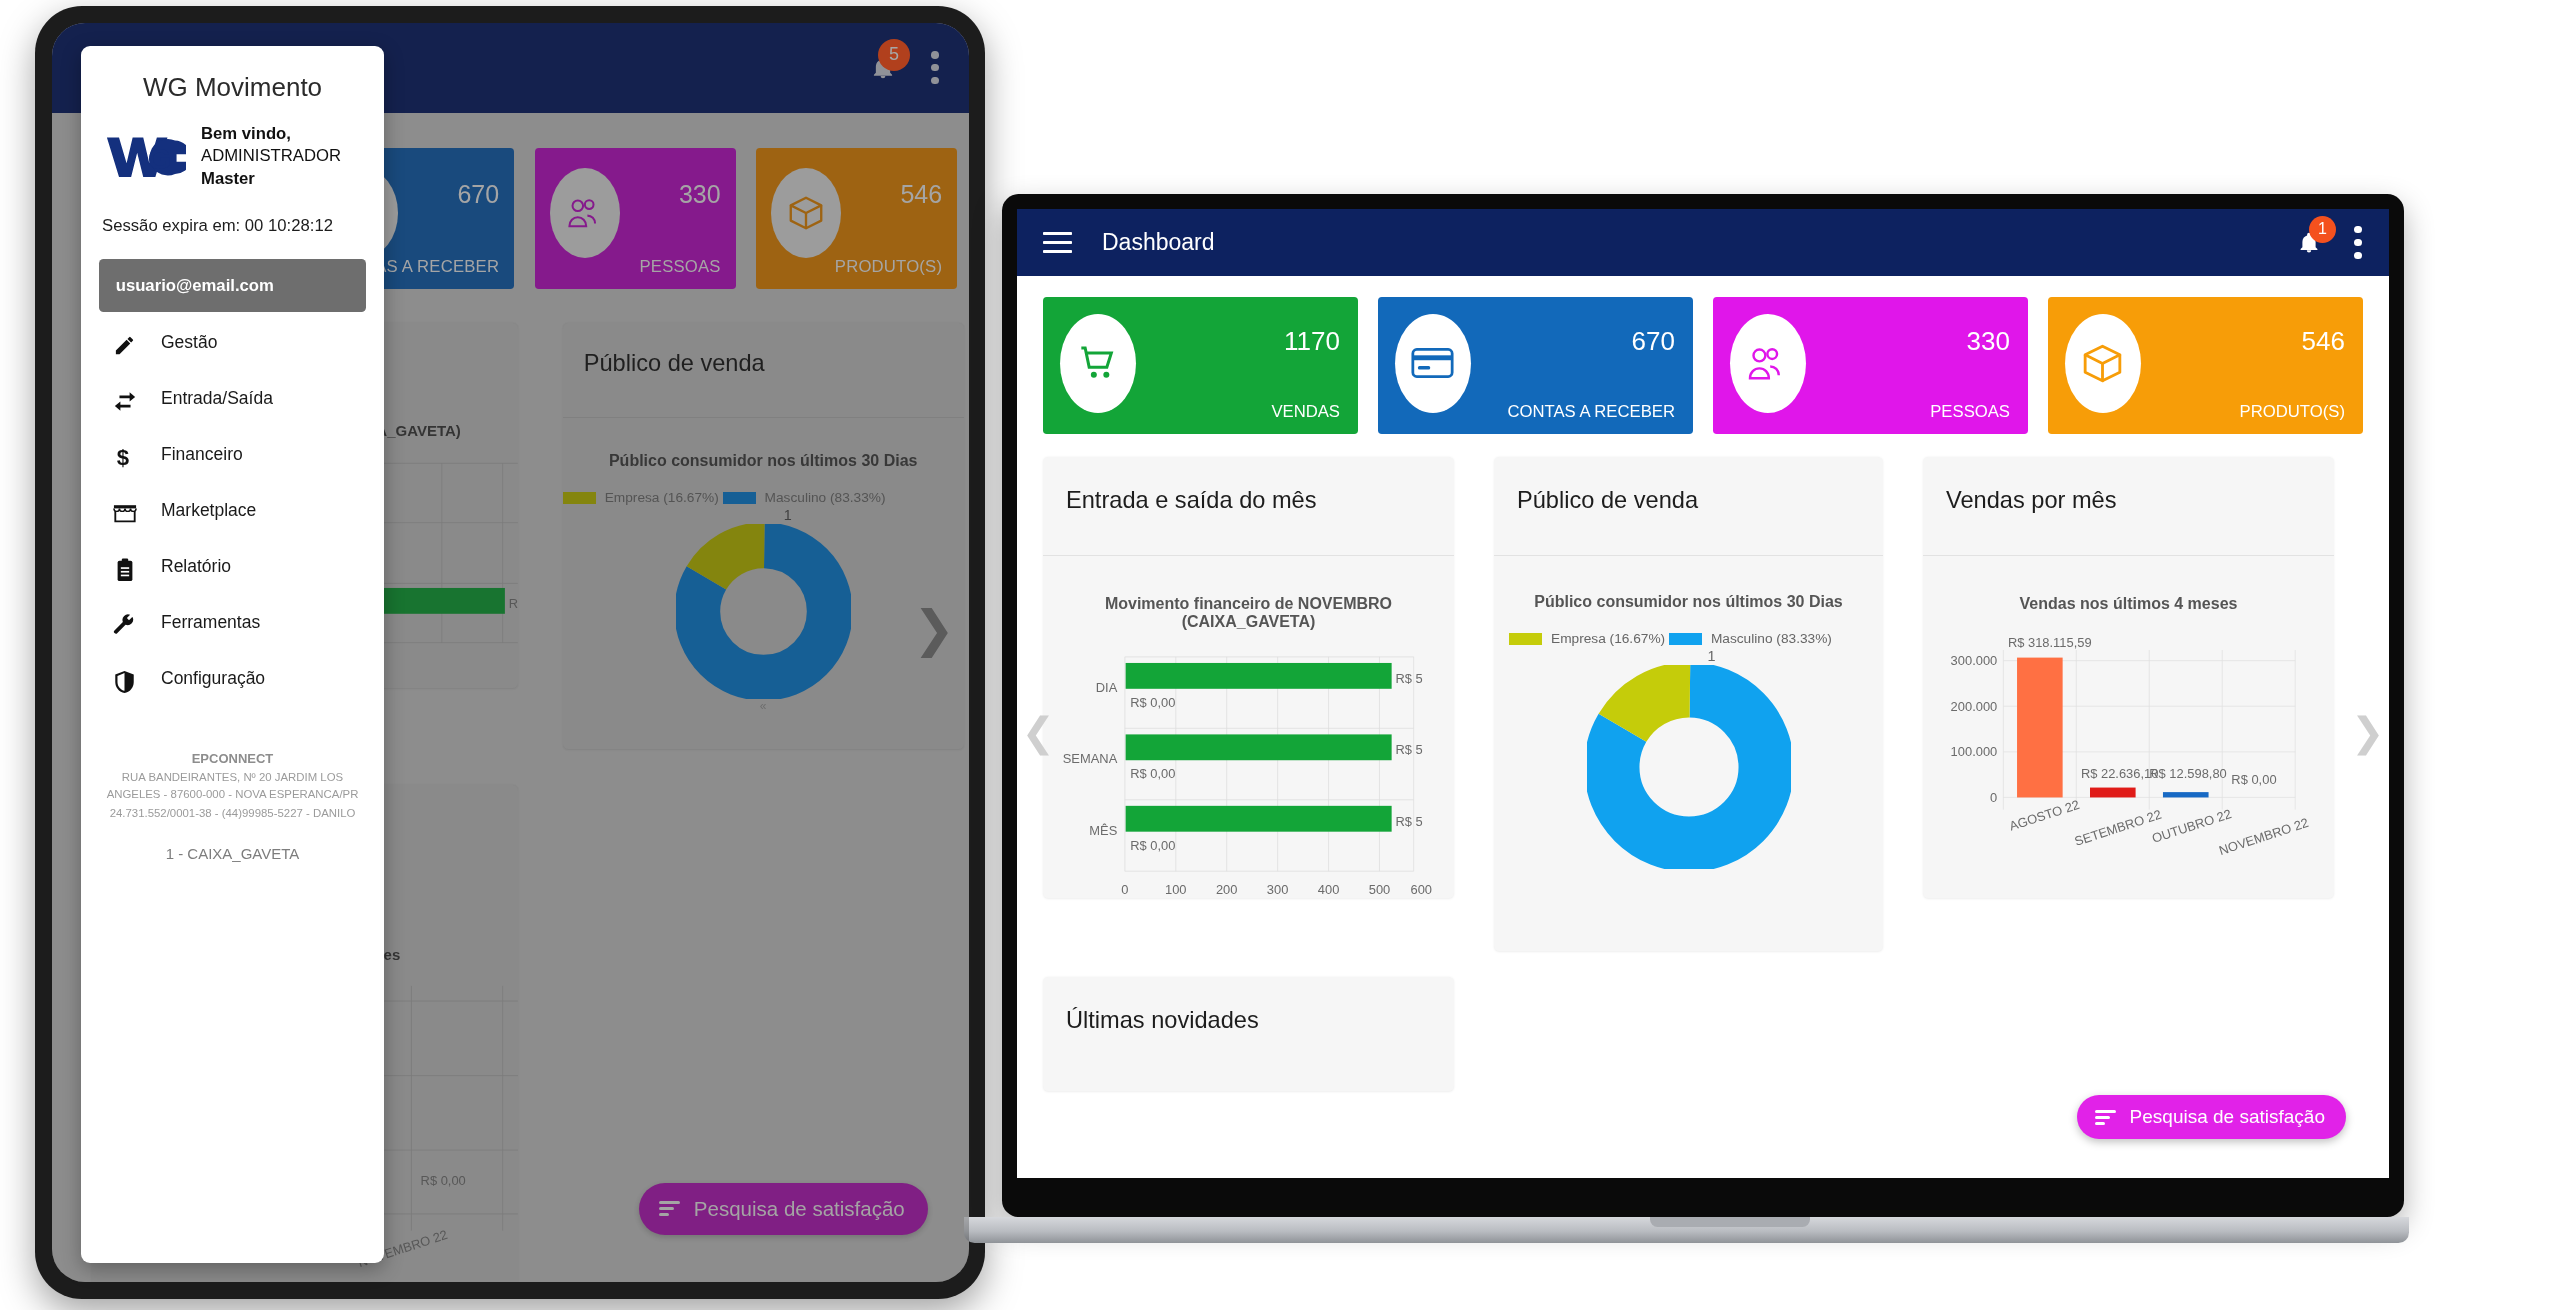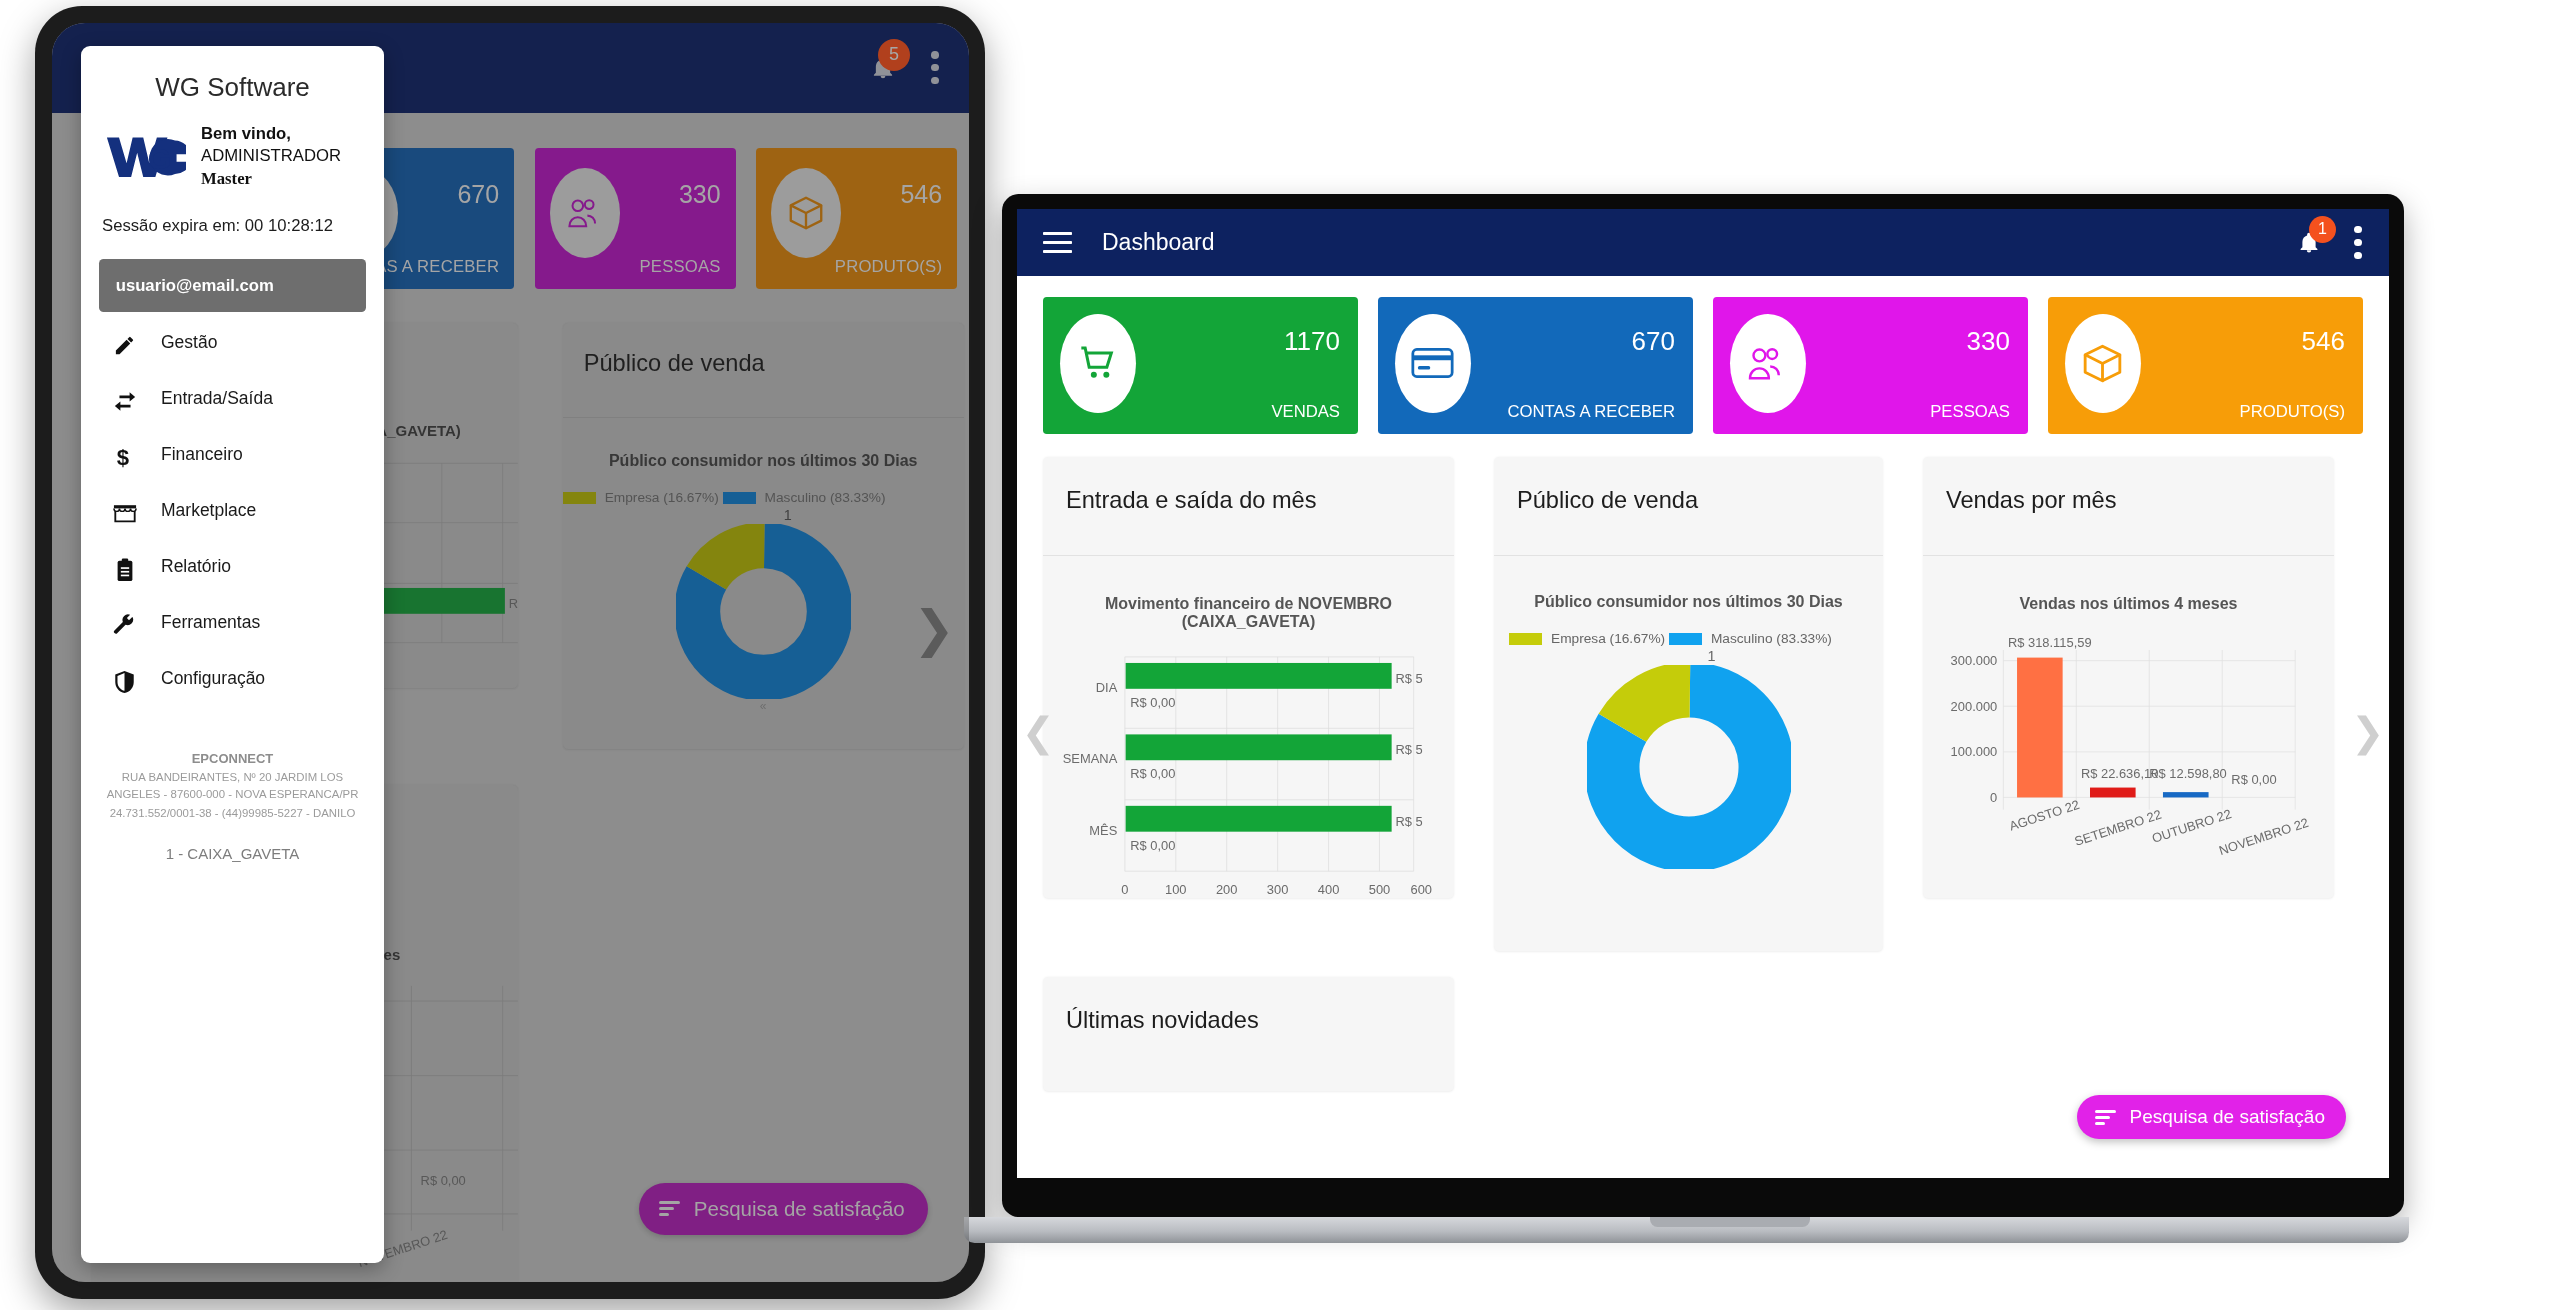--- a/index.html
+++ b/index.html
@@ -93,21 +93,21 @@
   }
   .drawer-title {
     text-align:center; font-size:26px; color:#2b2b2b;
     padding:26px 0 20px 0;
   }
   .drawer-user { display:flex; align-items:center; gap:15px; padding:0 0 0 21px; }
   .wg-logo { width:84px; height:53px; flex:none; }
   .drawer-welcome { font-size:16.7px; line-height:1.34; color:#111; }
   .drawer-welcome b { font-weight:bold; display:block; }
   .drawer-welcome span { display:block; }
-  .drawer-welcome .w3 { font-weight:bold;font-family:Liberation Serif, serif; }
+  .drawer-welcome .w3 { font-weight:bold; }
   .drawer-session { padding:26px 0 0 21px; font-size:16.7px; color:#1d1d1d; }
   .drawer-email {
     margin:23px 18px 0 18px; background:#6e6e6e; color:#fff;
     border-radius:4.6px; height:53px; display:flex; align-items:center;
     padding-left:16.7px; font-size:16.7px; font-weight:bold;
   }
   .menu { margin-top:20px; }
   .menu-item {
     display:flex; gap:23px;
     height:56px; padding-left:30px; color:#1a1a1a; font-size:17.5px;
@@ -344,21 +344,21 @@
             </span>
           <span>Pesquisa de satisfação</span>
         </button>
 
       </div>
 
       <div style="position:absolute; inset:0; background:rgba(40,40,40,.28); z-index:15;"></div>
     </div>
 
     <div class="drawer">
-      <div class="drawer-title">WG Software</div>
+      <div class="drawer-title">WG Movimento</div>
 
       <div class="drawer-user">
         <svg class="wg-logo" viewBox="0 0 110 70">
           <path d="M6 10 L22 10 L32 44 L40 10 L54 10 L62 44 L72 10 L86 10 L70 62 L54 62 L46 30 L38 62 L22 62 Z" fill="#14307e"></path>
           <path d="M96 14 a24 24 0 1 0 0 44 a24 24 0 0 0 22 -16 L98 42 L98 32 L118 32 a24 24 0 0 0 -22 -18 Z" fill="#14307e"></path>
           <text x="60" y="52" font-size="40" font-weight="bold" fill="#14307e" font-family="Liberation Sans, sans-serif">G</text>
         </svg>
         <div class="drawer-welcome">
           <b>Bem vindo,</b>
           <span>ADMINISTRADOR</span>

